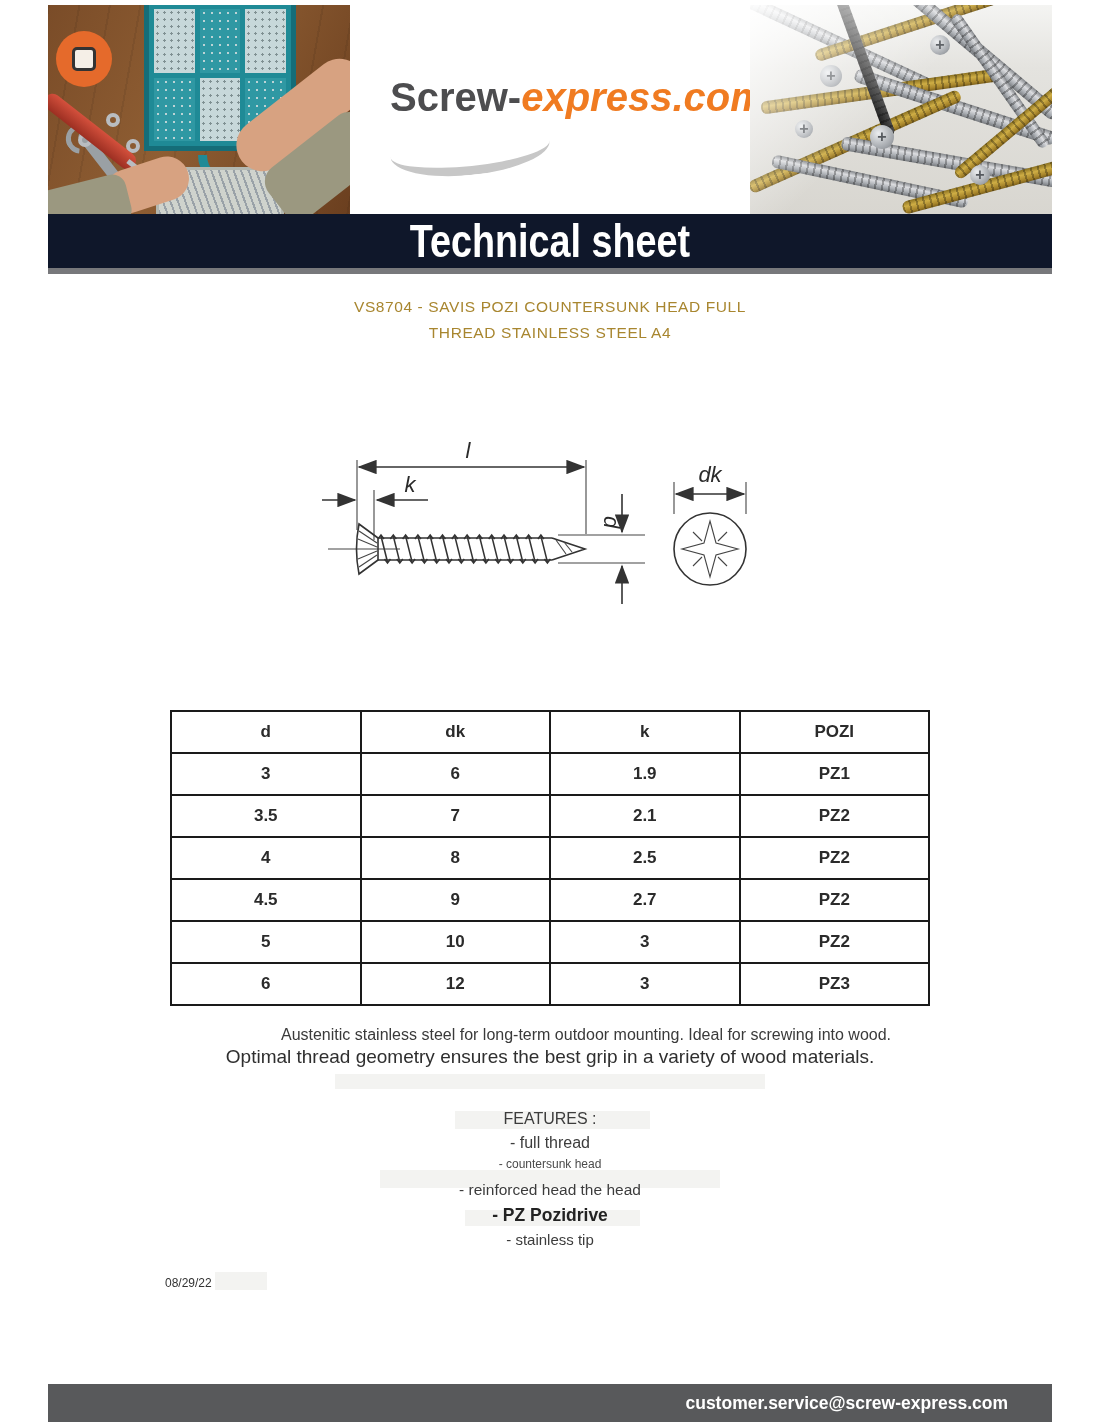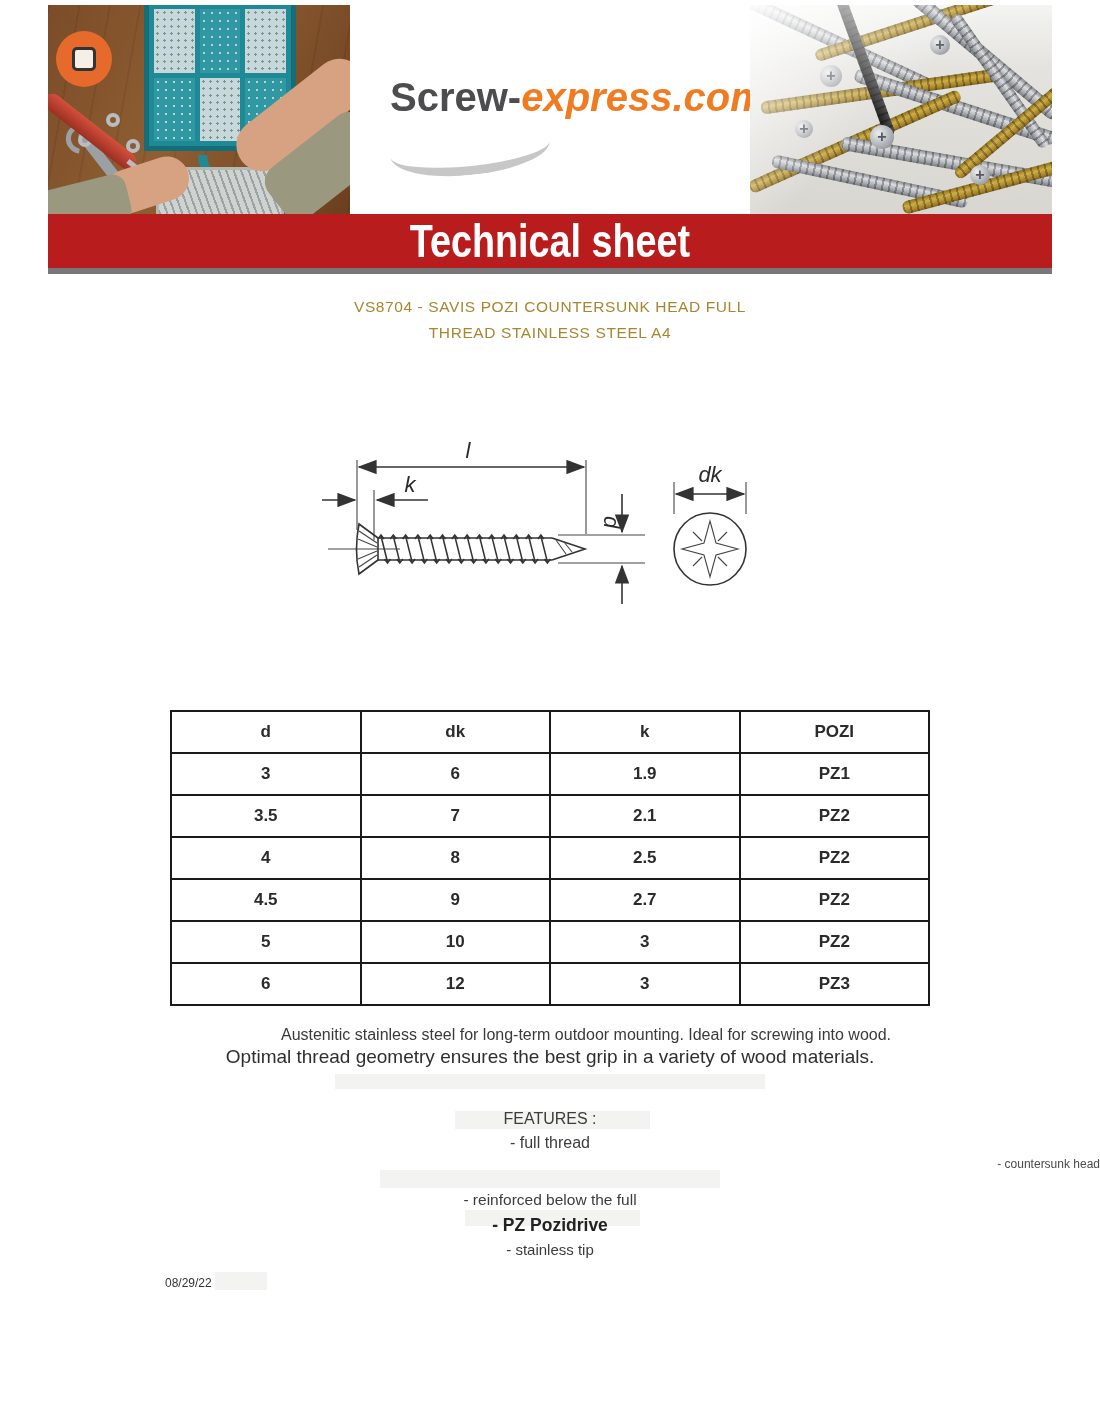--- a/index.html
+++ b/index.html
@@ -76,21 +76,21 @@
 
   
   .desc1 { position:absolute; left:0; top:1026px; width:1100px; text-align:center; font-size:16px; color:#3a3a3a;margin-left:36px; }
   .desc2 { position:absolute; left:0; top:1046px; width:1100px; text-align:center; font-size:19px; color:#2f2f2f; }
   .ghost { position:absolute; background:#f3f3f1; z-index:0; }
 
   
   .features { position:absolute; left:0; top:1110px; width:1100px; text-align:center; color:#3c3c3c; }
   .feat-h { font-size:16px; margin-bottom:6px; }
   .feat-0 { font-size:16px; margin-bottom:5px; }
-  .feat-1 { font-size:12px; margin-bottom:20px; color:#4a4a4a;text-align:right; }
+  .feat-1 { font-size:12px; margin-bottom:10px; color:#4a4a4a; }
   .feat-2 { font-size:15.5px; margin-bottom:6px; }
   .feat-3 { font-size:17.5px; font-weight:bold; color:#222; margin-bottom:5px; }
   .feat-4 { font-size:15px; }
 
   
   .date { position:absolute; left:165px; top:1276px; font-size:12px; color:#333; }
   .footer-bar { position:absolute; left:48px; top:1384px; width:1004px; height:38px; background:#58595b;
      display:flex; align-items:center; justify-content:flex-end; padding-right:44px; }
   .footer-mail { color:#fff; font-weight:bold; font-size:17.5px; letter-spacing:0; text-decoration:none; }
 </style>
@@ -152,21 +152,21 @@
           <span class="scrhead" style="left: 70px; top: 60px; width: 22px; height: 22px;"></span>
           <span class="scrhead" style="left: 180px; top: 30px; width: 20px; height: 20px;"></span>
           <span class="scrhead" style="left: 120px; top: 120px; width: 24px; height: 24px;"></span>
           <span class="scrhead" style="left: 220px; top: 160px; width: 20px; height: 20px;"></span>
           <span class="scrhead" style="left: 45px; top: 115px; width: 18px; height: 18px;"></span>
         </div>
       <div class="fade-overlay"></div>
     </div>
   </div>
 
-  <div class="banner" style="background:#b91c1c">
+  <div class="banner" style="background:#0f172a">
     <div class="banner-label">Technical sheet</div>
   </div>
   <div class="gray-bar"></div>
 
   <div class="prod-title" style="color:#a8862f">
     <div>VS8704 - SAVIS POZI COUNTERSUNK HEAD FULL</div>
     <div>THREAD STAINLESS STEEL A4</div>
   </div>
 
   <div class="drawing">
@@ -320,22 +320,25 @@
   <div class="desc1">Austenitic stainless steel for long-term outdoor mounting. Ideal for screwing into wood.</div>
   <div class="desc2">Optimal thread geometry ensures the best grip in a variety of wood materials.</div>
 
   <div class="ghost" style="left:455px; top:1111px; width:195px; height:18px;"></div>
   <div class="ghost" style="left:380px; top:1170px; width:340px; height:18px;"></div>
   <div class="ghost" style="left:465px; top:1210px; width:175px; height:16px;"></div>
   <div class="features">
     <div class="feat-h">FEATURES :</div>
     <div class="feat-0">- full thread</div>
     <div class="feat-1">- countersunk head</div>
-    <div class="feat-2">- reinforced below the full</div>
+    <div class="feat-2">- reinforced head the head</div>
     <div class="feat-3">- PZ Pozidrive</div>
     <div class="feat-4">- stainless tip</div>
   </div>
 
   <div class="ghost" style="left:215px; top:1272px; width:52px; height:18px;"></div>
   <div class="date">08/29/22</div>
 
+  <div class="footer-bar" style="background:#58595b">
+    <a class="footer-mail" href="#">customer.service@screw-express.com</a>
+  </div>
 
 </div>
 
 </body></html>

